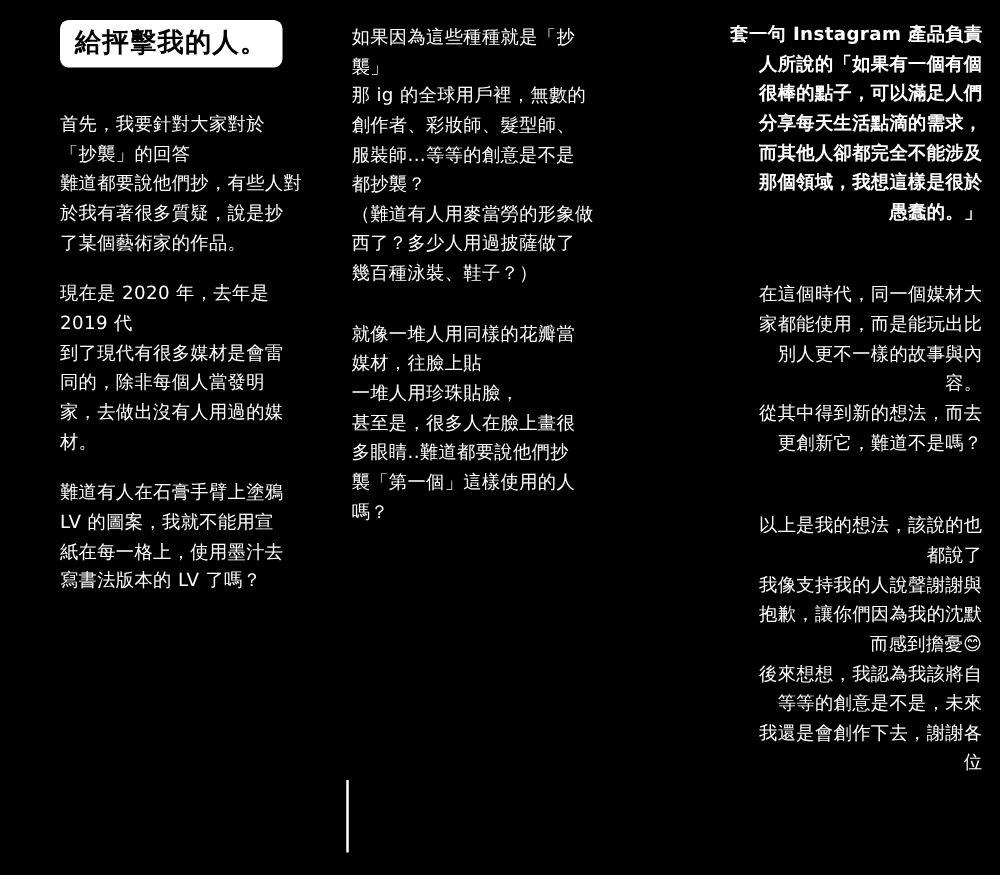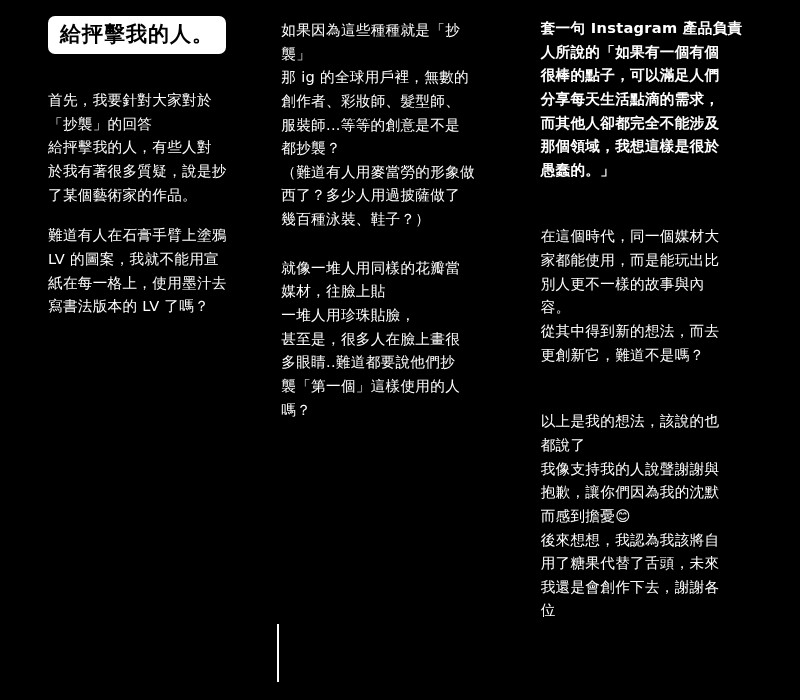--- a/index.html
+++ b/index.html
@@ -49,21 +49,21 @@
     font-size: 14.6px;
     line-height: 1.62;
     letter-spacing: 0.3px;
     margin: 0 0 17px 0;
     white-space: pre-wrap;
     word-break: break-word;
   }
   .col-1 .para { margin-left: 34px; }
   .col-1 .first-para { margin-top: 34px; }
   .col-2 .para { margin-left: 4px; }
-  .col-3 .para { margin-left: 4px; }
+  .col-3 .para { margin-left: 4px; text-align: right; }
 
   .spacer-lg { height: 26px; }
   .spacer-sm { height: 8px; }
 
   .bold { font-weight: bold; }
 
   .col-2 .para:first-child { margin-top: 6px; }
   .col-3 .para:first-child { margin-top: 6px; }
 
   
@@ -78,23 +78,29 @@
 </style>
 </head>
 <body>
 
 <div class="page">
 
   <div class="column col-1">
     <div class="title-box">給抨擊我的人。</div>
     <div class="para first-para">首先，我要針對大家對於
 「抄襲」的回答
-給抨擊我的人，有些人對
+難道都要說他們抄，有些人對
 於我有著很多質疑，說是抄
 了某個藝術家的作品。</div>
+    <div class="para">現在是 2020 年，去年是
+2019 代
+到了現代有很多媒材是會雷
+同的，除非每個人當發明
+家，去做出沒有人用過的媒
+材。</div>
     <div class="para">難道有人在石膏手臂上塗鴉
 LV 的圖案，我就不能用宣
 紙在每一格上，使用墨汁去
 寫書法版本的 LV 了嗎？</div>
   </div>
 
   <div class="column col-2">
     <div class="spacer-sm"></div>
     <div class="para">如果因為這些種種就是「抄
 襲」
@@ -132,18 +138,18 @@
 容。
 從其中得到新的想法，而去
 更創新它，難道不是嗎？</div>
     <div class="spacer-lg"></div>
     <div class="para">以上是我的想法，該說的也
 都說了
 我像支持我的人說聲謝謝與
 抱歉，讓你們因為我的沈默
 而感到擔憂😊
 後來想想，我認為我該將自
-用了糖果代替了舌頭，未來
+等等的創意是不是，未來
 我還是會創作下去，謝謝各
 位</div>
   </div>
 
 </div>
 
 </body></html>

